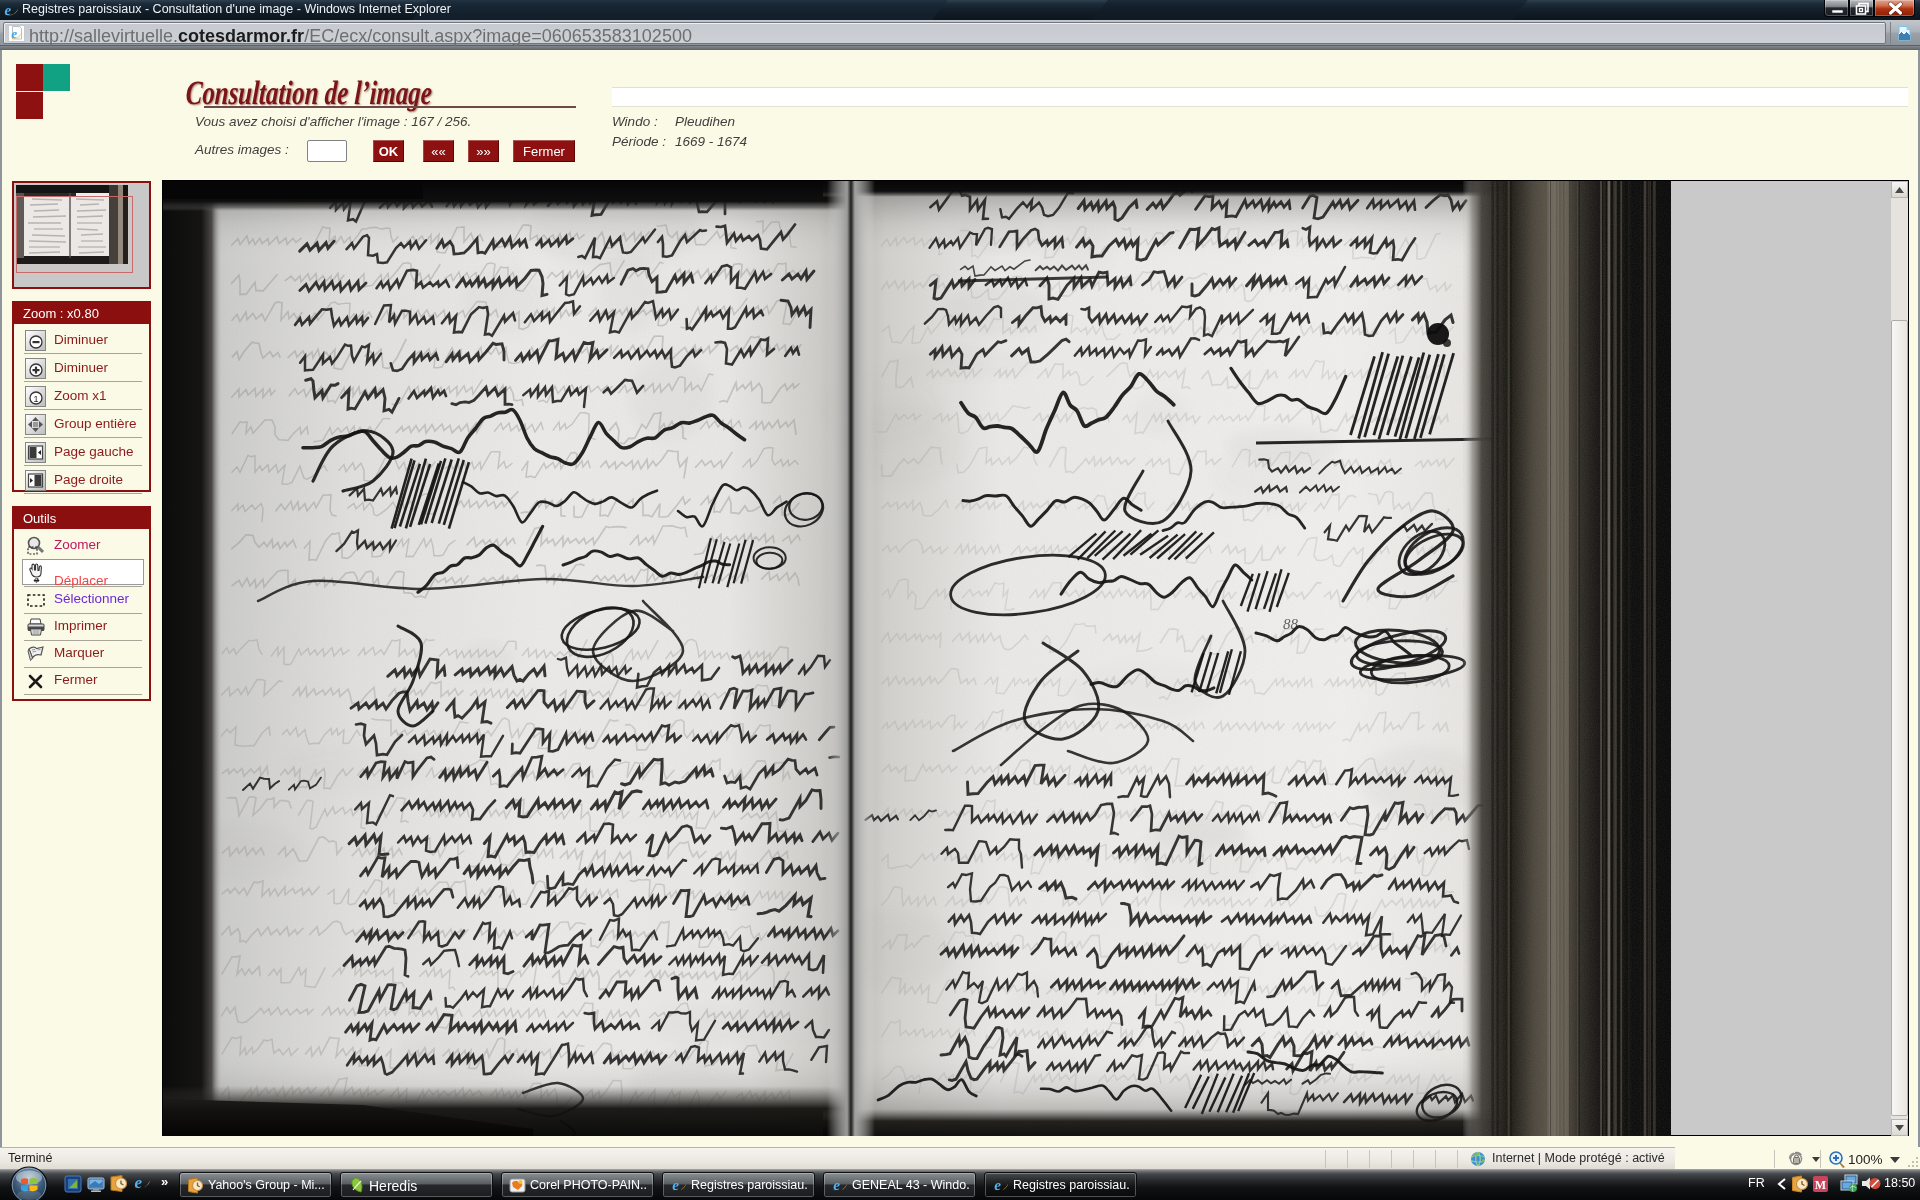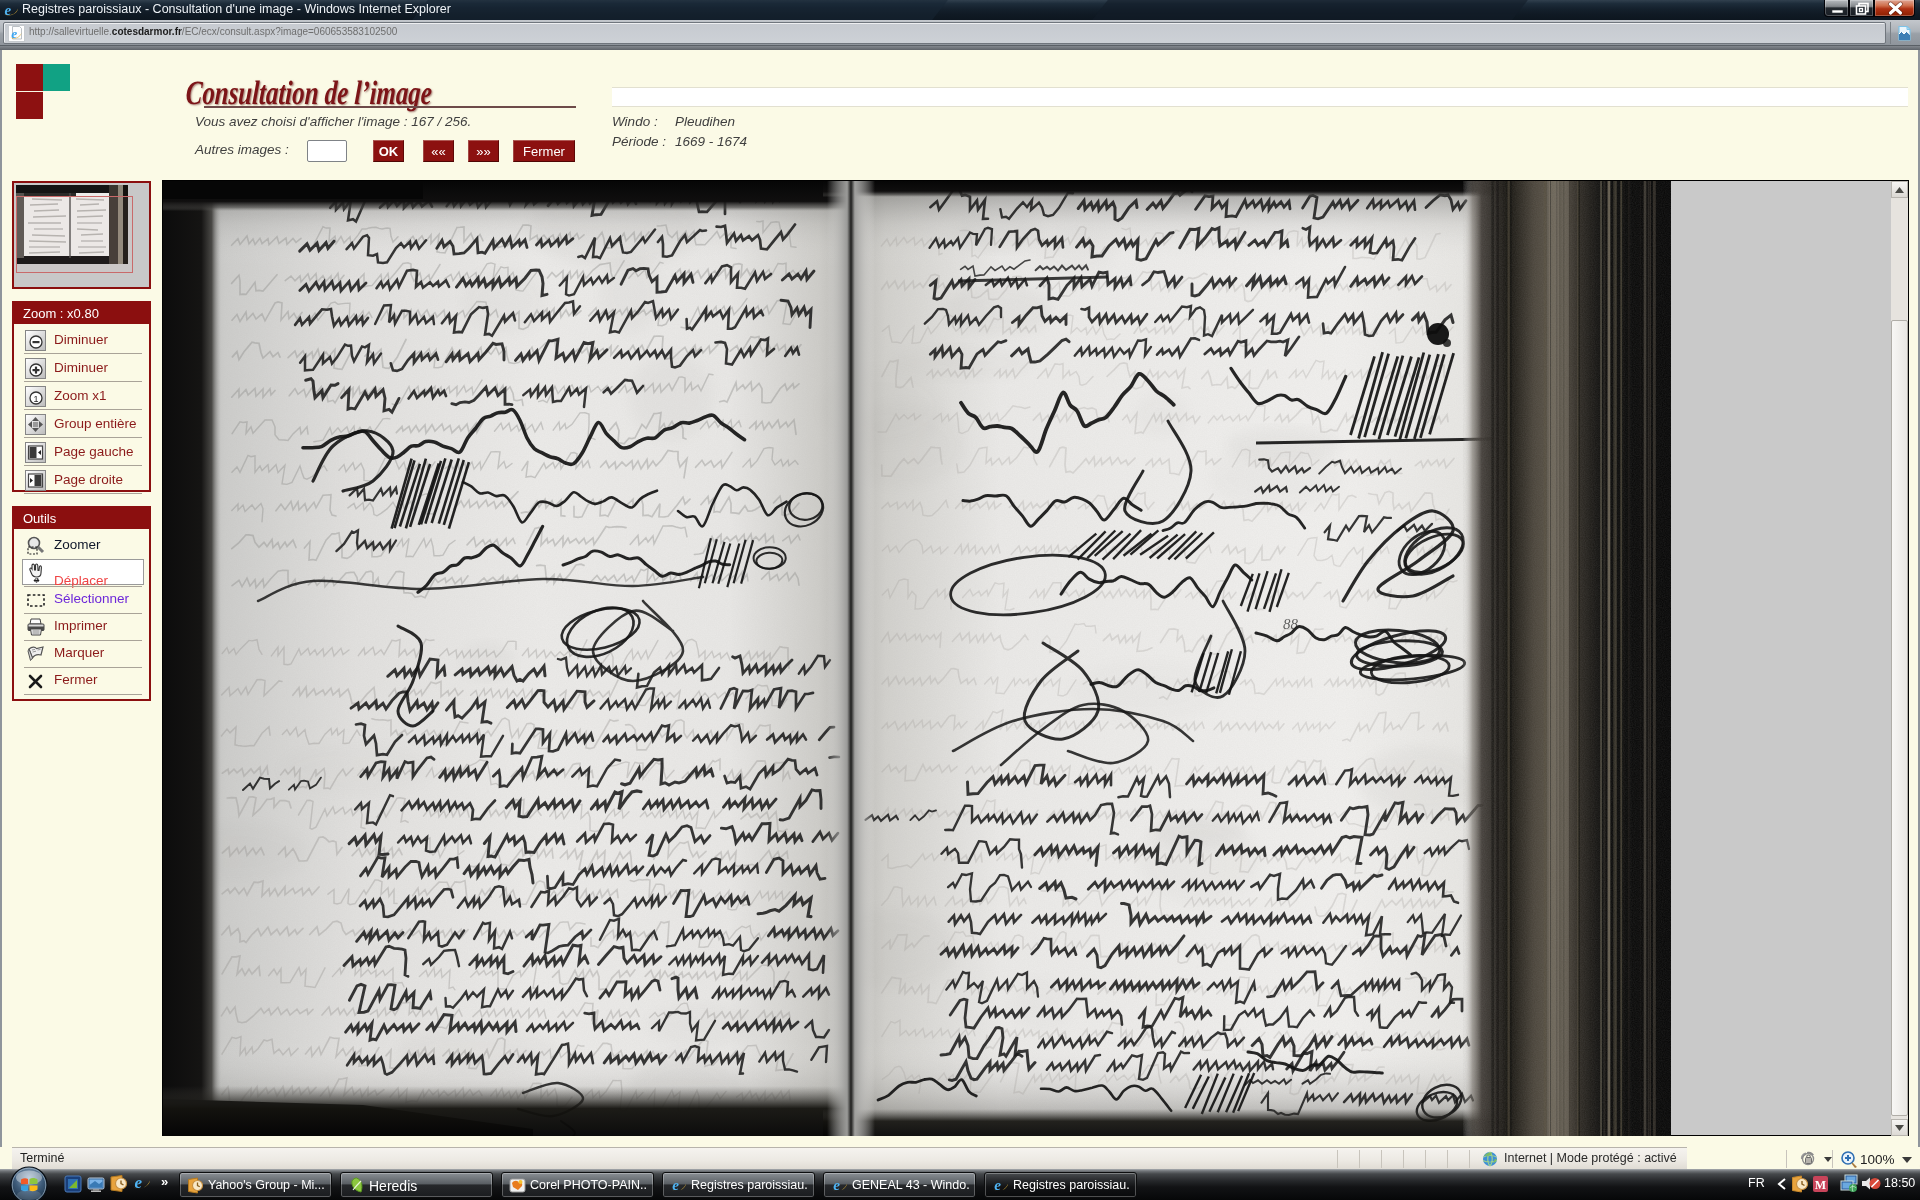--- a/index.html
+++ b/index.html
@@ -13,21 +13,21 @@
 .winbtns{position:absolute;right:5px;top:0;height:17px;display:flex;}
 .wb{width:25px;height:17px;border:1px solid #020308;border-top:none;position:relative;background:linear-gradient(180deg,#b8bcc0 0%,#84888c 40%,#23282e 50%,#181d24 100%);box-shadow:inset 0 0 0 1px rgba(255,255,255,.25);}
 .wb.first{border-radius:0 0 0 4px;}
 .wb.close{width:41px;border-radius:0 0 4px 0;background:linear-gradient(180deg,#e0a694 0%,#cf6f4d 35%,#b03214 55%,#8c2000 100%);}
 .wb .glyph{position:absolute;left:0;top:0;right:0;bottom:0;display:flex;align-items:center;justify-content:center;color:#fff;}
 
 
 #addrbar{left:0;top:20px;width:1920px;height:26px;background:linear-gradient(180deg,#c3c7cc 0%,#aeb3b9 45%,#9aa0a7 55%,#8f959c 100%);border-bottom:1px solid #5a6066;}
 #addrfield{position:absolute;left:3px;top:2px;width:1883px;height:22px;background:linear-gradient(180deg,#c6cad0 0%,#cdd1d6 100%);border:1px solid #70767d;border-radius:2px;box-shadow:inset 1px 1px 0 rgba(255,255,255,.7);}
 #favbox{position:absolute;left:4px;top:2px;width:17px;height:17px;background:#fff;border:1px solid #c6cace;}
-#urltxt{position:absolute;left:25px;top:3px;font-size:10px;color:#6e6e6e;white-space:nowrap;}
+#urltxt{position:absolute;left:25px;top:3px;font-size:18px;color:#6e6e6e;white-space:nowrap;}
 #urltxt b{color:#1c1c1c;font-weight:bold;}
 #pgbtn{position:absolute;left:1890px;top:2px;width:27px;height:22px;border-left:1px solid #7b8187;display:flex;align-items:center;justify-content:center;}
 #framestrip{left:0;top:46px;width:1920px;height:4px;background:linear-gradient(180deg,#83888e,#5f646a);}
 
 
 #lborder{left:0;top:50px;width:2px;height:1097px;background:#8f959c;}
 #rborder{right:0;top:50px;width:2px;height:1097px;background:#8f959c;}
 
 
 #content{left:2px;top:50px;width:1916px;height:1097px;background:#fbfae6;}
@@ -227,21 +227,21 @@
       <div class="psep" style="top:190px"></div>
     </div>
     <div class="panel" id="outilspanel" style="top:456px;width:139px;height:195px;">
       <div class="phead">Outils</div>
       <div class="prow" style="top:26px;height:27px">
         <div class="picon" style="border:none;background:none;top:1px"><svg width="22" height="22">
             <circle cx="9" cy="8" r="5.5" fill="#e8e8e8" stroke="#555" stroke-width="1.6"></circle>
             <line x1="13" y1="12" x2="18" y2="17" stroke="#777" stroke-width="3"></line>
             <rect x="3" y="12" width="9" height="7" fill="none" stroke="#222" stroke-width="1.2" stroke-dasharray="2 1.6"></rect>
           </svg></div>
-        <div class="plabel" style="color:#0f172a;top:3px">Zoomer</div>
+        <div class="plabel" style="color:#be185d;top:3px">Zoomer</div>
       </div>
       <div class="psep" style="top:51px"></div>
       <div class="prow" style="top:53px;height:27px">
         <div style="position:absolute;left:8px;top:-2px;width:122px;height:26px;background:#fff;border:1px solid #9a9a9a"></div>
         <div class="picon" style="border:none;background:none;top:1px"><svg width="22" height="22">
             <g fill="#f4f4f4" stroke="#333" stroke-width="1.1">
               <path d="M7 3 C8 1.5 9.5 2 9.5 4 L9.5 8 L10.5 8 L10.5 3.5 C10.5 1.5 12.5 1.5 12.8 3.5 L13 8.5 L14 8.5 L14.4 5 C14.8 3.2 16.4 3.6 16.4 5.5 L16 11 C16 13.5 14 15 11.5 15 C9 15 7.5 14 6.5 11.5 L5 8 C4.2 6.2 6 5.2 7 7 Z"></path>
             </g>
             <g fill="#222">
               <path d="M10.5 16.5 L8.5 18.5 L10.5 20.5 Z"></path>
@@ -1148,21 +1148,21 @@
         </div>
         <div style="position:absolute;left:0;top:139px;width:17px;height:796px;background:linear-gradient(90deg,#f8f7f5,#e8e6e2);border:1px solid #b0ada7;border-radius:2px;"></div>
         <div style="position:absolute;left:0;bottom:0;width:17px;height:17px;background:linear-gradient(180deg,#f6f5f3,#dcd9d4);border:1px solid #b8b5af;display:flex;align-items:center;justify-content:center;">
           <svg width="9" height="6">
             <path d="M4.5 6 L9 0 L0 0 Z" fill="#4a4a46"></path>
           </svg>
         </div>
       </div>
     </div>
   </div>
-<div class="abs" style="left:12px;top:1147px;width:1675px;height:22px;background:linear-gradient(180deg,#f5f3ef 0%,#ece9e3 60%,#e0dcd4 100%);border-top:1px solid #b7b3ab;">
+<div class="abs" style="left:0;top:1147px;width:1675px;height:22px;background:linear-gradient(180deg,#f5f3ef 0%,#ece9e3 60%,#e0dcd4 100%);border-top:1px solid #b7b3ab;">
     <div style="position:absolute;left:8px;top:3px;font-size:12.5px;color:#1f1f1f;">Terminé</div>
     <div style="position:absolute;left:1325px;top:2px;width:1px;height:18px;background:#c8c4bc;"></div>
     <div style="position:absolute;left:1347px;top:2px;width:1px;height:18px;background:#c8c4bc;"></div>
     <div style="position:absolute;left:1369px;top:2px;width:1px;height:18px;background:#c8c4bc;"></div>
     <div style="position:absolute;left:1391px;top:2px;width:1px;height:18px;background:#c8c4bc;"></div>
     <div style="position:absolute;left:1413px;top:2px;width:1px;height:18px;background:#c8c4bc;"></div>
     <div style="position:absolute;left:1435px;top:2px;width:1px;height:18px;background:#c8c4bc;"></div>
     <div style="position:absolute;left:1457px;top:2px;width:1px;height:18px;background:#c8c4bc;"></div>
     <svg style="position:absolute;left:1470px;top:3px" width="16" height="16">
       <circle cx="8" cy="8" r="7" fill="#3d8fd6"></circle>

